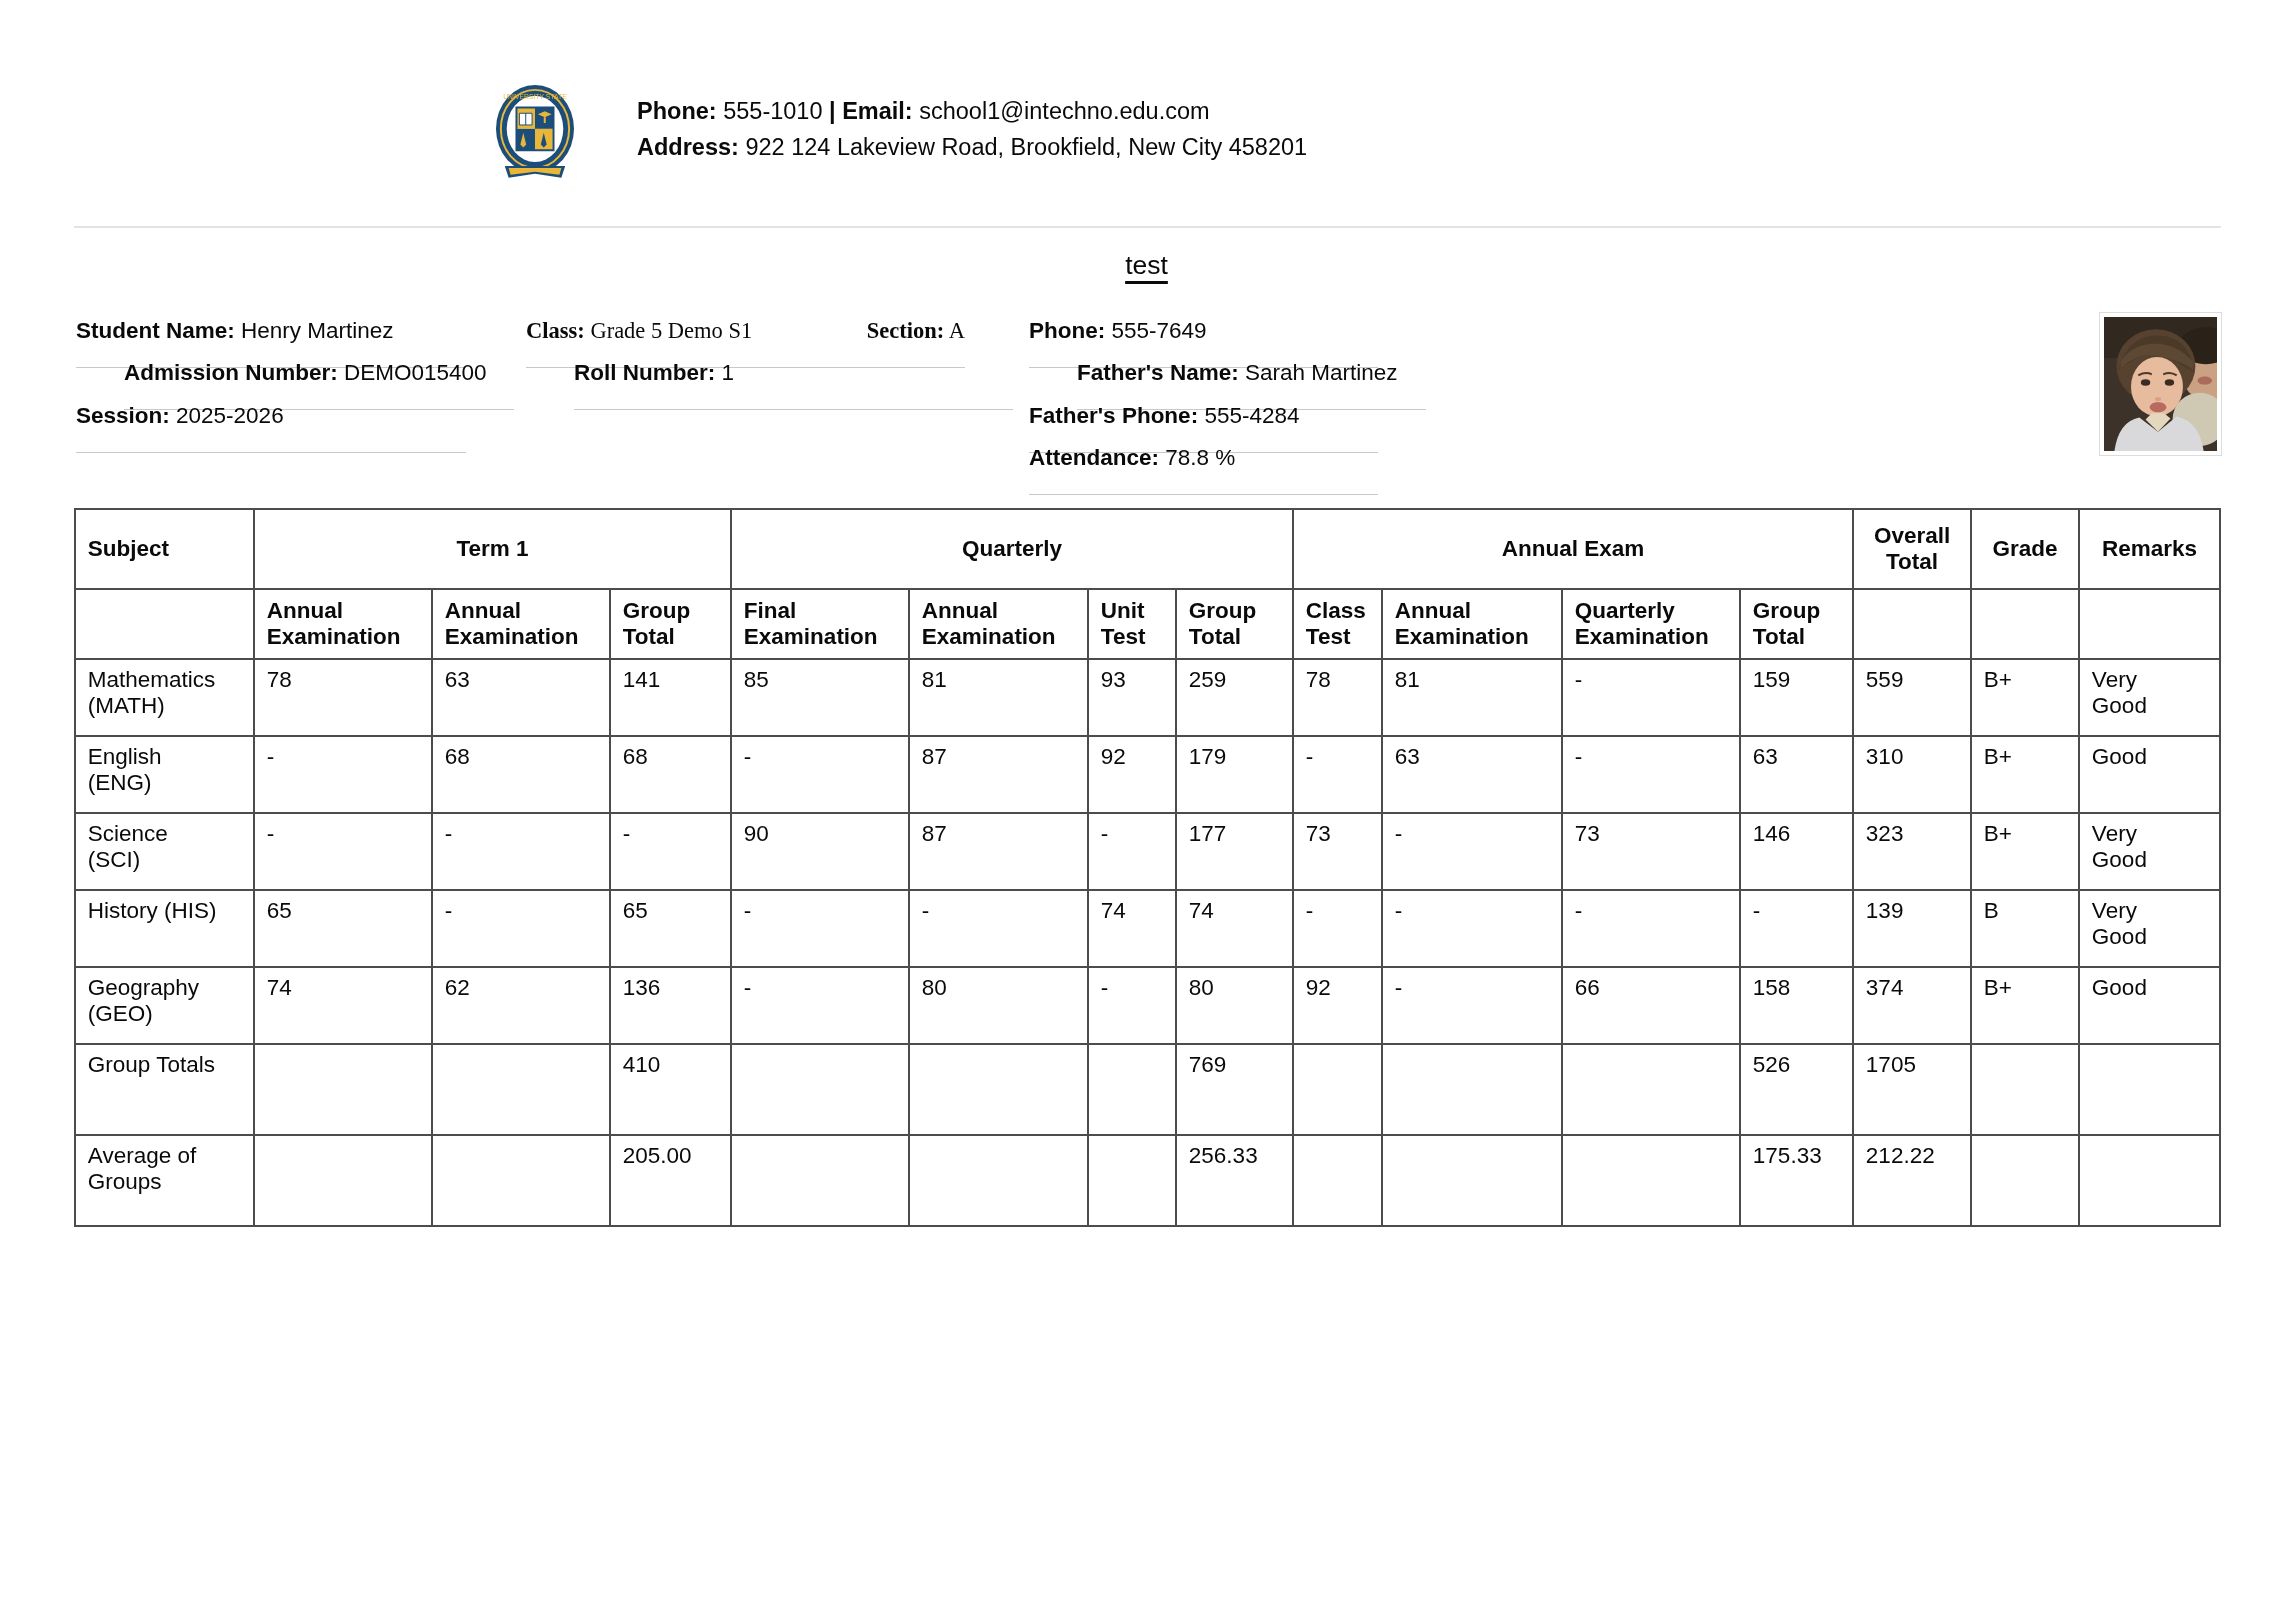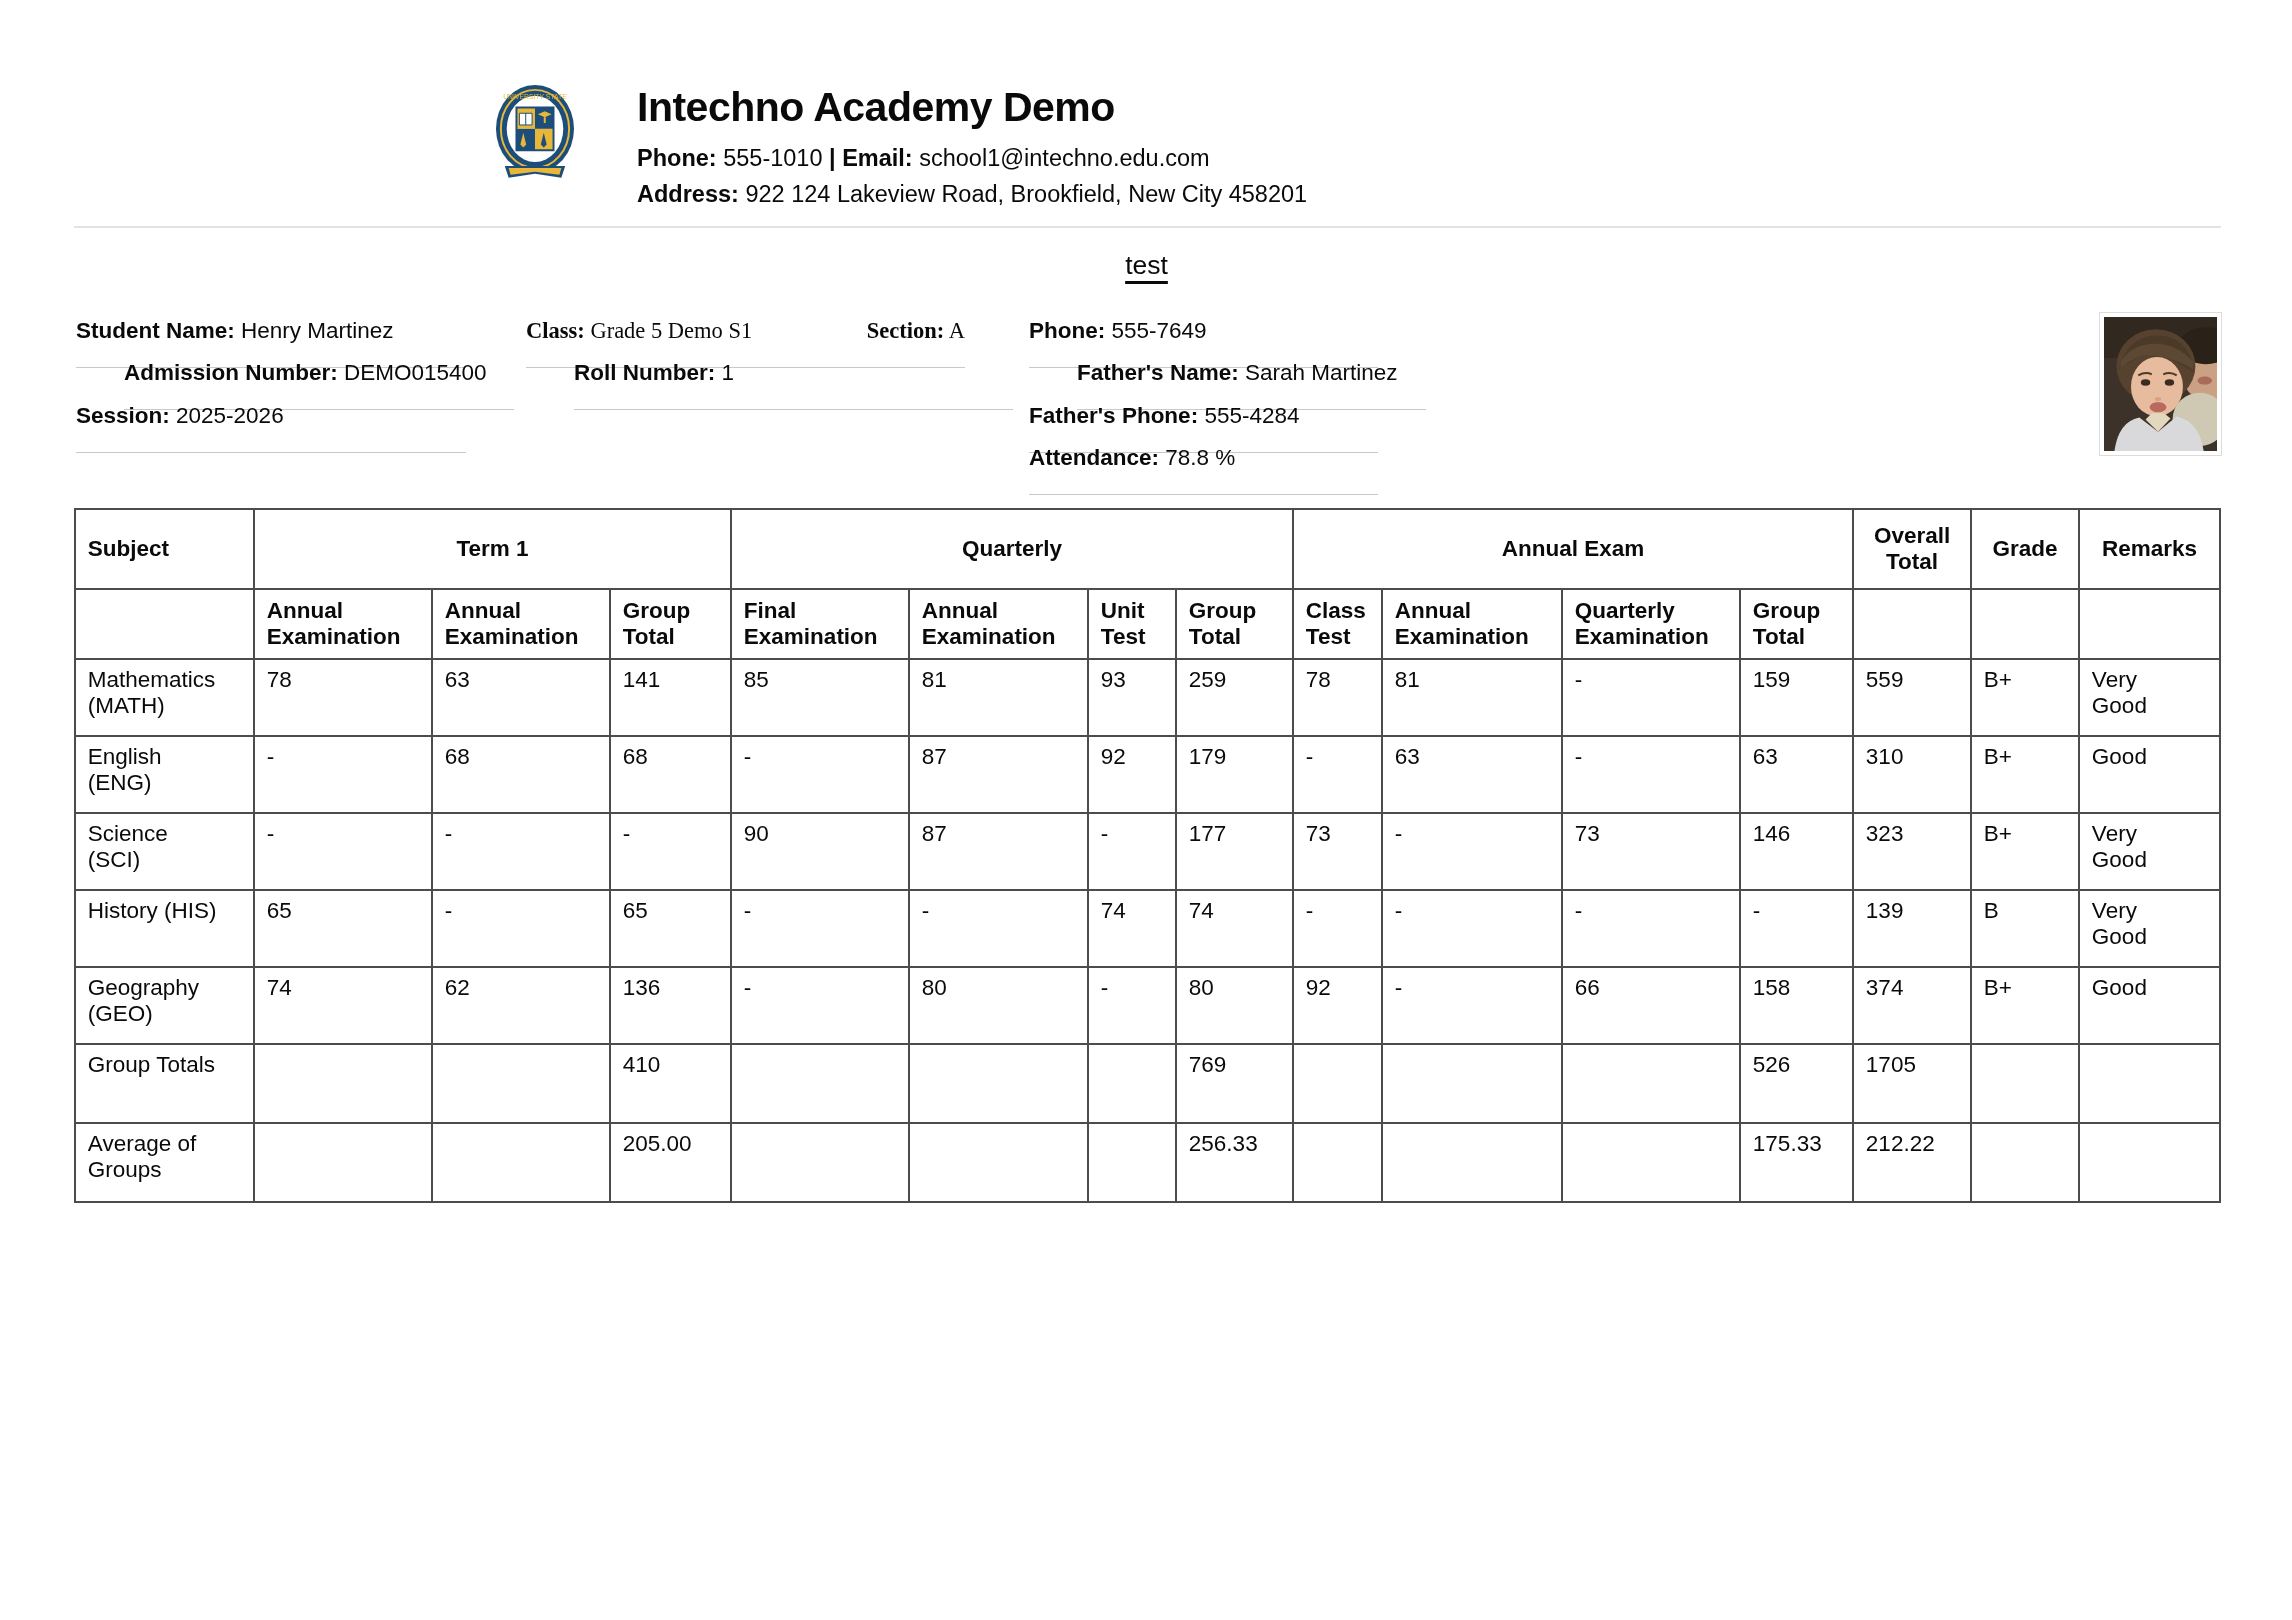--- a/index.html
+++ b/index.html
@@ -41,21 +41,21 @@
   
   table.marks { position:absolute; left:74px; top:508px; width:2147px;
                 border-collapse:collapse; table-layout:fixed; font-size:22.5px; }
   table.marks th, table.marks td { border:2px solid #4c4c4c; padding:7.8px 11.8px;
                 text-align:left; vertical-align:top; font-weight:400; }
   table.marks thead th { font-weight:700; vertical-align:middle; }
   tr.ghead { height:80px; }
   tr.shead { height:60px; }
   tr.ghead th.center { text-align:center; }
   tbody tr { height:77px; }
-  tbody tr.tallrow { height:79px; }
+  tbody tr.tallrow { height:91px; }
   td.subj-bold, .bold { font-weight:700; }
   .subject-text { display:inline-block; max-width:130px; }
   .remarks-text { display:inline-block; max-width:90px; }
 </style>
 </head>
 <body>
 
 <div class="school-header">
   <div class="logo-wrap">
     <svg viewBox="0 0 82 104">
@@ -72,21 +72,20 @@
       <path d="M44 31 l7 3 l7 -3 l-7 -3 z" fill="#e8b73a"></path>
       <rect x="50" y="34" width="2" height="6" fill="#e8b73a"></rect>
       <path d="M29 50 l3 12 l-3 3 l-3 -3 z" fill="#e8b73a"></path>
       <path d="M50 50 l3 12 l-3 3 l-3 -3 z" fill="#1d4e79"></path>
       <path d="M10 84 L72 84 L68 96 L41 92 L14 96 Z" fill="#1d4e79"></path>
       <path d="M14 86 L68 86 L66 93 L41 90 L16 93 Z" fill="#e8b73a"></path>
       <text x="41" y="15" text-anchor="middle" font-size="7" fill="#e8b73a" font-family="Liberation Sans, sans-serif">UNIVERSITY STATE</text>
     </svg>
   </div>
   <div class="school-text">
-    <div class="school-name">Intechno Academy Demo</div>
     <div class="contact-line">
       <span class="lbl">Phone:</span>
       <span>555-1010</span>
       <span class="lbl">|</span>
       <span class="lbl">Email:</span>
       <span>school1@intechno.edu.com</span>
     </div>
     <div class="address-line">
       <span class="lbl">Address:</span>
       <span>922 124 Lakeview Road, Brookfield, New City 458201</span>

